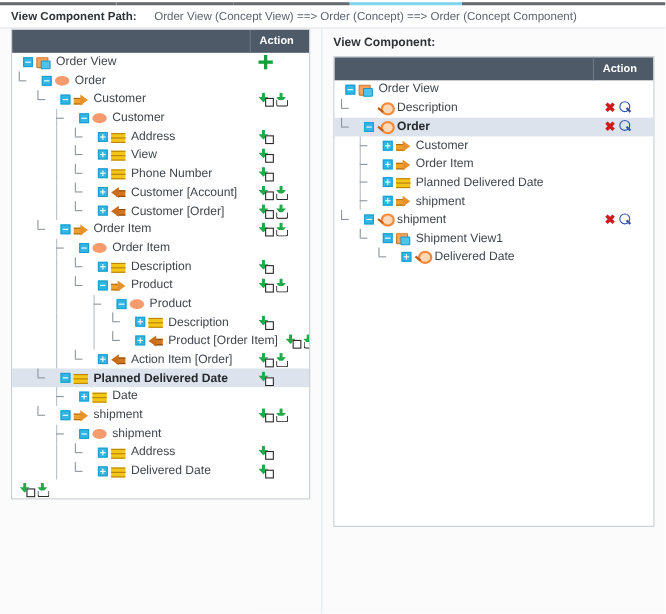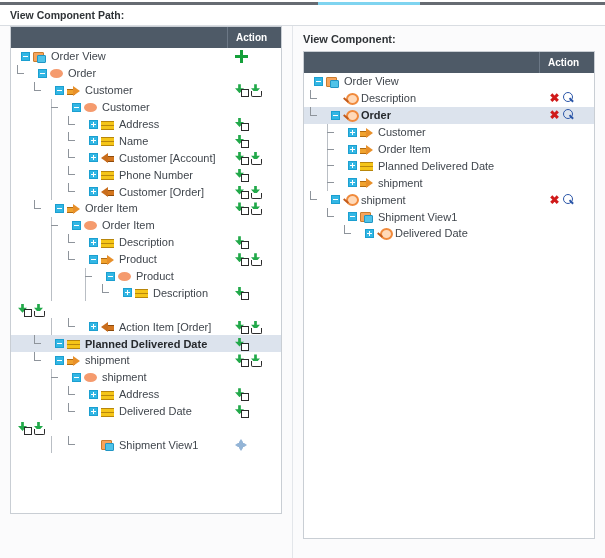--- a/index.html
+++ b/index.html
@@ -46,21 +46,21 @@
   .panel.right { left:292px; width:313px; border-left:1px solid #e3e6ea; }
 
   .panel-title {
     font-weight:bold; font-size:11px; color:#2f3337;
     padding:7px 0 6px 10px;
   }
   .grid-wrap {
     margin:0 10px 0 10px;
     border:1px solid #c9ced4;
     background:#ffffff;
-    height:488px;
+    height:428px;
     overflow:hidden;
   }
   .panel.left  .grid-wrap { width:272px; }
   .panel.right .grid-wrap { width:292px; }
 
   .grid-head {
     display:flex; height:21px; background:#4e5a67; color:#ffffff;
     font-size:10px; font-weight:bold;
   }
   .grid-head .col-main { flex:1; border-right:1px solid #6c7886; }
@@ -225,20 +225,21 @@
   <div class="tabstrip">
       <div class="tab" style="width: 106px;"></div>
       <div class="tab" style="width: 106px;"></div>
       <div class="tab" style="width: 106px;"></div>
       <div class="tab active" style="width: 102px;"></div>
       <div class="tab" style="width: 185px;"></div>
     </div>
 
   <div class="crumbbar">
     <span class="crumb-label">View Component Path:</span>
+    <span class="crumb-path">Order View (Concept View) ==&gt; Order (Concept) ==&gt; Order (Concept Component)</span>
   </div>
 
   <div class="edge-handle">◀</div>
 
   <div class="panel left">
     <div class="grid-wrap">
       <div class="grid-head">
         <div class="col-main"></div>
         <div class="col-act">Action</div>
       </div>
@@ -305,53 +306,53 @@
             </div>
           </div>
           <div class="row">
             <div class="main">
               <div class="vline" style="left: 40px;"></div>
               <div class="elbow" style="left: 57px;"></div>
               <div class="elbow-h" style="left: 57px;"></div>
               <div style="width: 78px; flex: 0 0 78px;"></div>
               <div class="exp plus"></div>
               <span class="ico attr"></span>
-              <span class="lbl">Name</span>
+              <span class="lbl">View</span>
+            </div>
+            <div class="acts">
+              <span class="act add-attr"></span>
+            </div>
+          </div>
+          <div class="row">
+            <div class="main">
+              <div class="vline" style="left: 40px;"></div>
+              <div class="elbow" style="left: 57px;"></div>
+              <div class="elbow-h" style="left: 57px;"></div>
+              <div style="width: 78px; flex: 0 0 78px;"></div>
+              <div class="exp plus"></div>
+              <span class="ico attr"></span>
+              <span class="lbl">Phone Number</span>
             </div>
             <div class="acts">
               <span class="act add-attr"></span>
             </div>
           </div>
           <div class="row">
             <div class="main">
               <div class="vline" style="left: 40px;"></div>
               <div class="elbow" style="left: 57px;"></div>
               <div class="elbow-h" style="left: 57px;"></div>
               <div style="width: 78px; flex: 0 0 78px;"></div>
               <div class="exp plus"></div>
               <span class="ico rel-l"></span>
               <span class="lbl">Customer [Account]</span>
             </div>
             <div class="acts">
               <span class="act add-attr"></span>
               <span class="act add-rel"></span>
-            </div>
-          </div>
-          <div class="row">
-            <div class="main">
-              <div class="vline" style="left: 40px;"></div>
-              <div class="elbow" style="left: 57px;"></div>
-              <div class="elbow-h" style="left: 57px;"></div>
-              <div style="width: 78px; flex: 0 0 78px;"></div>
-              <div class="exp plus"></div>
-              <span class="ico attr"></span>
-              <span class="lbl">Phone Number</span>
-            </div>
-            <div class="acts">
-              <span class="act add-attr"></span>
             </div>
           </div>
           <div class="row">
             <div class="main">
               <div class="vline" style="left: 40px;"></div>
               <div class="elbow" style="left: 57px;"></div>
               <div class="elbow-h" style="left: 57px;"></div>
               <div style="width: 78px; flex: 0 0 78px;"></div>
               <div class="exp plus"></div>
               <span class="ico rel-l"></span>
@@ -437,20 +438,30 @@
               <div style="width: 112px; flex: 0 0 112px;"></div>
               <div class="exp plus"></div>
               <span class="ico attr"></span>
               <span class="lbl">Description</span>
             </div>
             <div class="acts">
               <span class="act add-attr"></span>
             </div>
           </div>
           <div class="row">
+            <div class="main">
+              <div class="vline" style="left: 40px;"></div>
+              <div class="vline" style="left: 74px;"></div>
+              <div class="elbow" style="left: 91px;"></div>
+              <div class="elbow-h" style="left: 91px;"></div>
+              <div style="width: 112px; flex: 0 0 112px;"></div>
+              <div class="exp plus"></div>
+              <span class="ico rel-l"></span>
+              <span class="lbl">Product [Order Item]</span>
+            </div>
             <div class="acts">
               <span class="act add-attr"></span>
               <span class="act add-rel"></span>
             </div>
           </div>
           <div class="row">
             <div class="main">
               <div class="vline" style="left: 40px;"></div>
               <div class="elbow" style="left: 57px;"></div>
               <div class="elbow-h" style="left: 57px;"></div>
@@ -469,20 +480,31 @@
               <div class="elbow" style="left: 23px;"></div>
               <div class="elbow-h" style="left: 23px;"></div>
               <div style="width: 44px; flex: 0 0 44px;"></div>
               <div class="exp "></div>
               <span class="ico attr"></span>
               <span class="lbl">Planned Delivered Date</span>
             </div>
             <div class="acts">
               <span class="act add-attr"></span>
             </div>
+          </div>
+          <div class="row">
+            <div class="main">
+              <div class="vline" style="left: 40px;"></div>
+              <div class="elbow-h" style="left: 40px;"></div>
+              <div style="width: 61px; flex: 0 0 61px;"></div>
+              <div class="exp plus"></div>
+              <span class="ico attr"></span>
+              <span class="lbl">Date</span>
+            </div>
+            <div class="acts"></div>
           </div>
           <div class="row">
             <div class="main">
               <div class="elbow" style="left: 23px;"></div>
               <div class="elbow-h" style="left: 23px;"></div>
               <div style="width: 44px; flex: 0 0 44px;"></div>
               <div class="exp "></div>
               <span class="ico rel-r"></span>
               <span class="lbl">shipment</span>
             </div>

